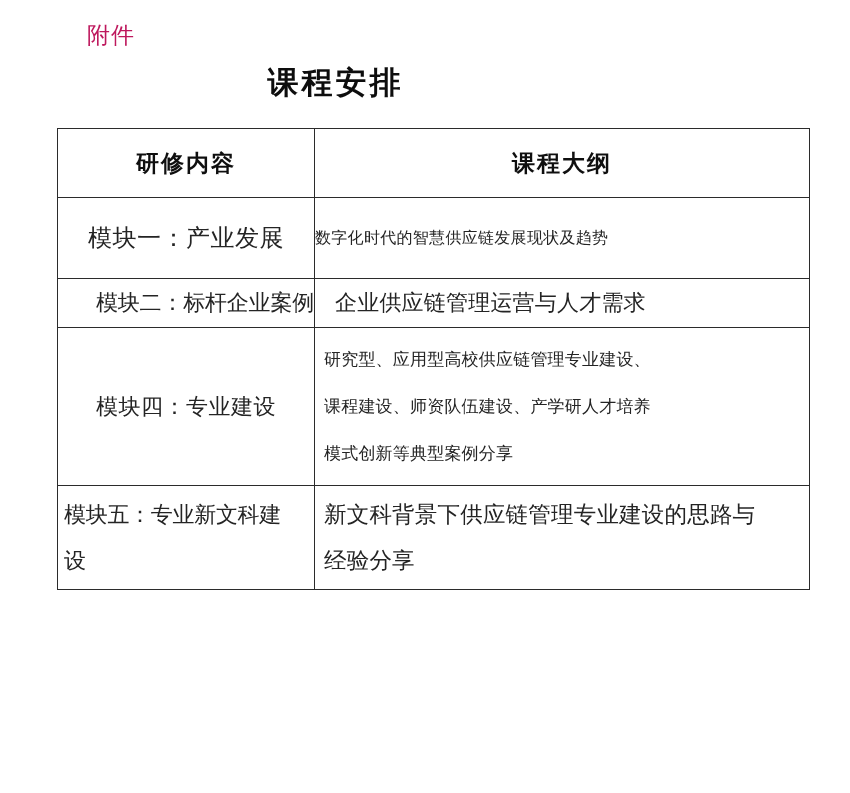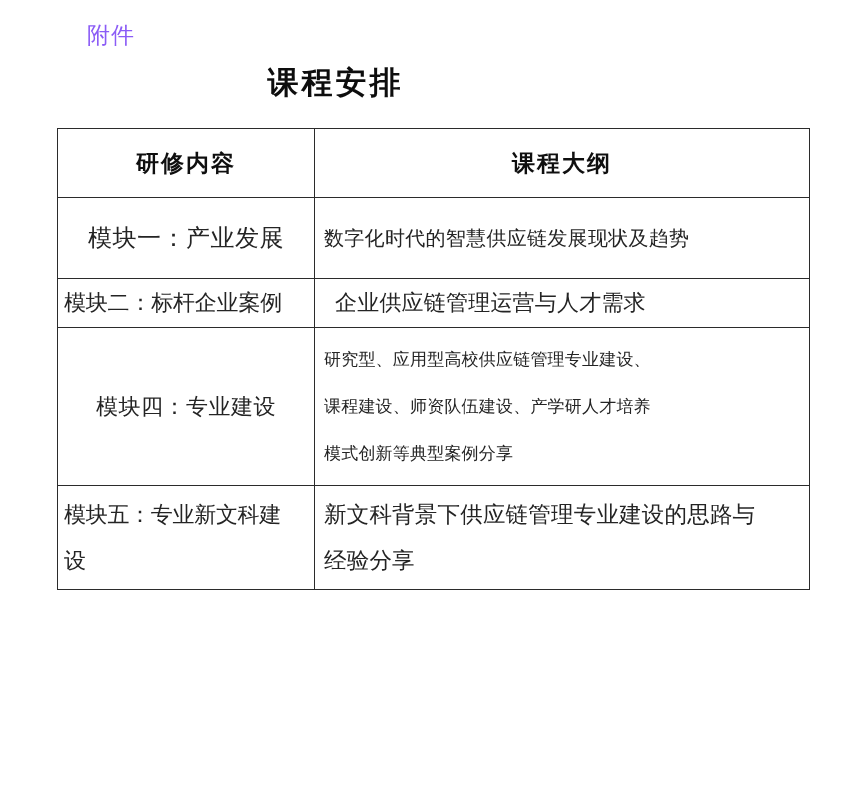--- a/index.html
+++ b/index.html
@@ -18,21 +18,21 @@
 
   
   .attach-label {
     position: absolute;
     left: 87px;
     top: 21px;
     font-family: "DejaVu Sans", "Liberation Sans", sans-serif;
     font-size: 23px;
     line-height: 28px;
     letter-spacing: 1px;
-    color: #8b5cf6;
+    color: #be185d;
     white-space: nowrap;
   }
 
   
   .doc-title {
     position: absolute;
     left: 0;
     top: 62px;
     width: 700px;
     text-align: center;
@@ -83,29 +83,28 @@
   }
 
   
   .r1 td { height: 80px; }
   .r1 .left {
     text-align: center;
     font-size: 24px;
     letter-spacing: 0.5px;
   }
   .r1 .right {
-    padding-left: 9px;
-    font-size: 20px;
+    font-size: 16px;
     letter-spacing: 0.3px;
   }
 
   
   .r2 td, .r3 td { height: 48px; }
   .r2 .left {
-    text-align: left;
+    text-align: right;
     padding-left: 6px;
     font-size: 22px;
     letter-spacing: -0.2px;
   }
   .r2 .right {
     padding-left: 20px;
     font-size: 22px;
     letter-spacing: 0.2px;
   }
   .r3 .left {

